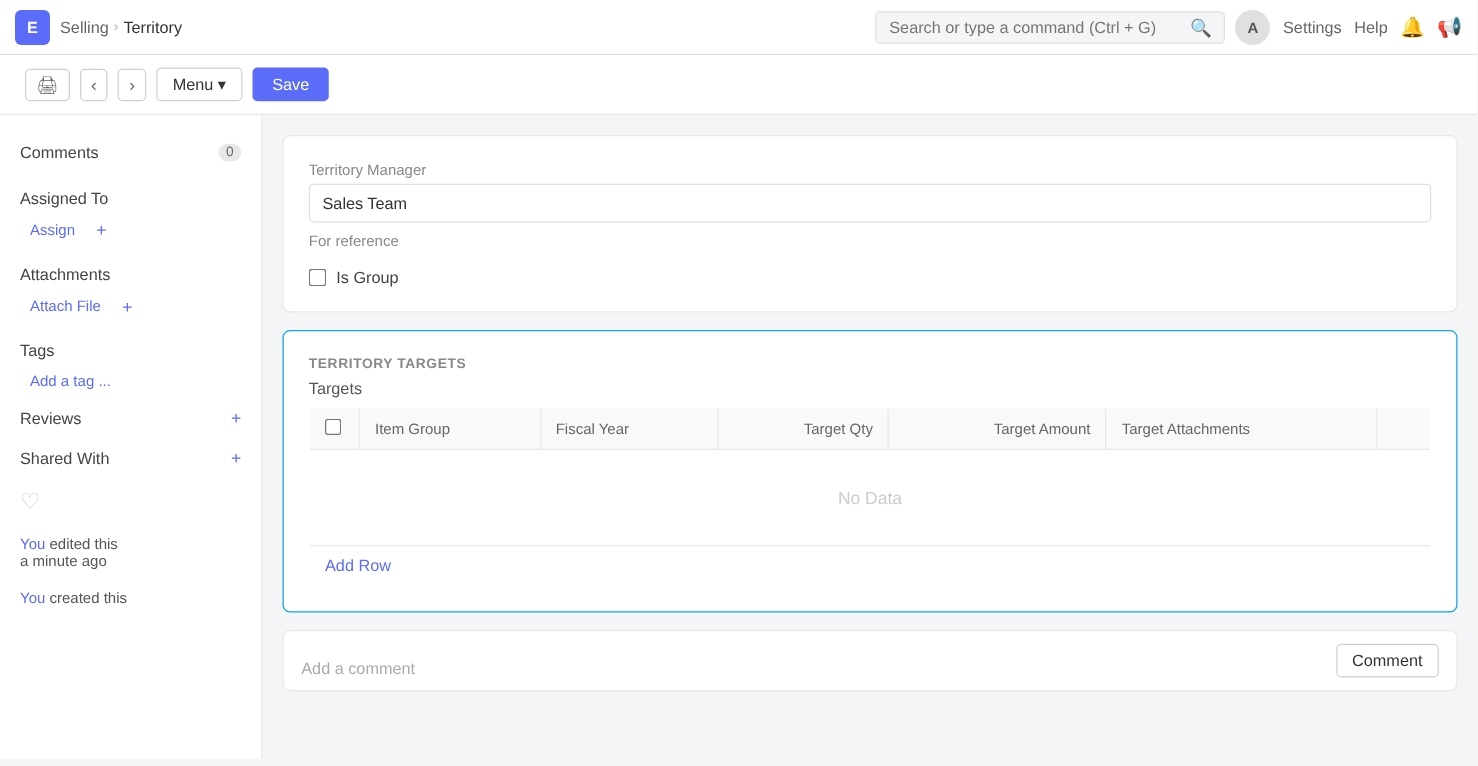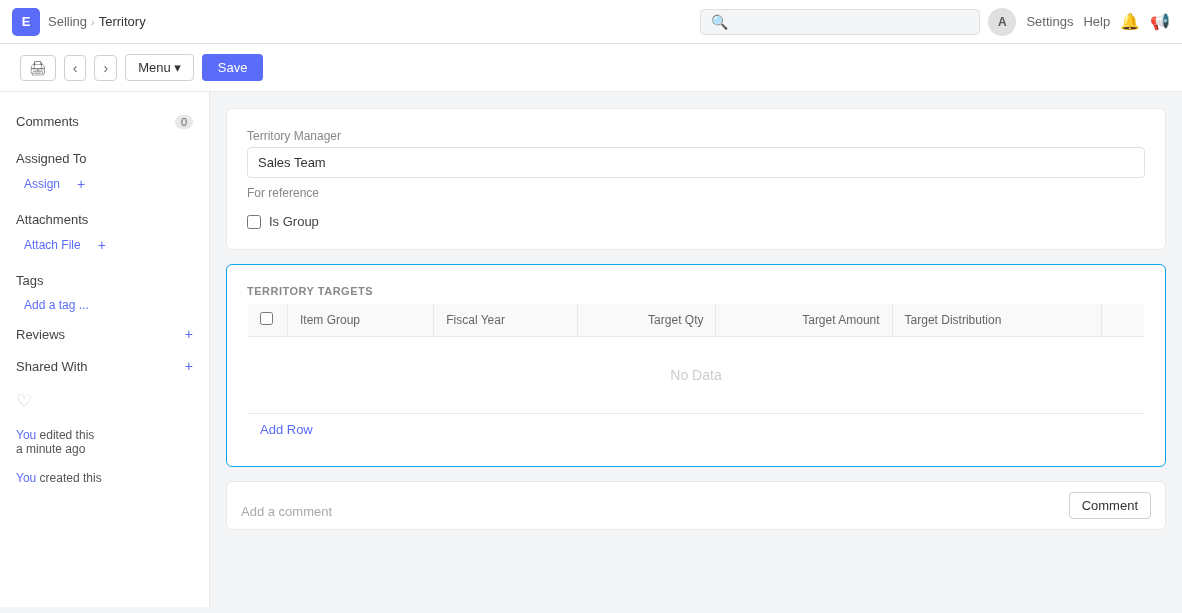--- a/index.html
+++ b/index.html
@@ -203,20 +203,21 @@
 <div class="top-nav">
   <div class="nav-app-icon">
     <span>E</span>
   </div>
   <div class="nav-breadcrumb">
     <span>Selling</span>
     <span class="chevron">›</span>
     <span class="current">Territory</span>
   </div>
   <div class="nav-search">
+    <input type="text" placeholder="Search or type a command (Ctrl + G)" style="">
     <span class="nav-search-icon">🔍</span>
   </div>
   <div class="nav-right">
     <div class="nav-avatar">
       <span>A</span>
     </div>
     <span class="nav-link">Settings</span>
     <span class="nav-link">Help</span>
     <span class="nav-icon">🔔</span>
     <span class="nav-icon">📢</span>
@@ -302,31 +303,32 @@
         </div>
       </div>
       <div class="is-group-row">
         <input class="is-group-checkbox" type="checkbox" style="">
         <span class="is-group-label">Is Group</span>
       </div>
     </div>
 
     <div class="targets-card">
       <div class="targets-title">TERRITORY TARGETS</div>
+      <div class="targets-section-label">Targets</div>
       <table class="targets-table">
         <thead>
           <tr>
             <th class="checkbox-th">
               <input type="checkbox" style="">
             </th>
             <th>Item Group</th>
             <th>Fiscal Year</th>
             <th class="right">Target Qty</th>
             <th class="right">Target Amount</th>
-            <th>Target Distribution</th>
+            <th>Target Attachments</th>
             <th></th>
           </tr>
         </thead>
         <tbody>
           <tr class="no-data-row">
             <td colspan="7">No Data</td>
           </tr>
           <tr class="add-row-row">
             <td colspan="7">
               <button class="add-row-btn">Add Row</button>

